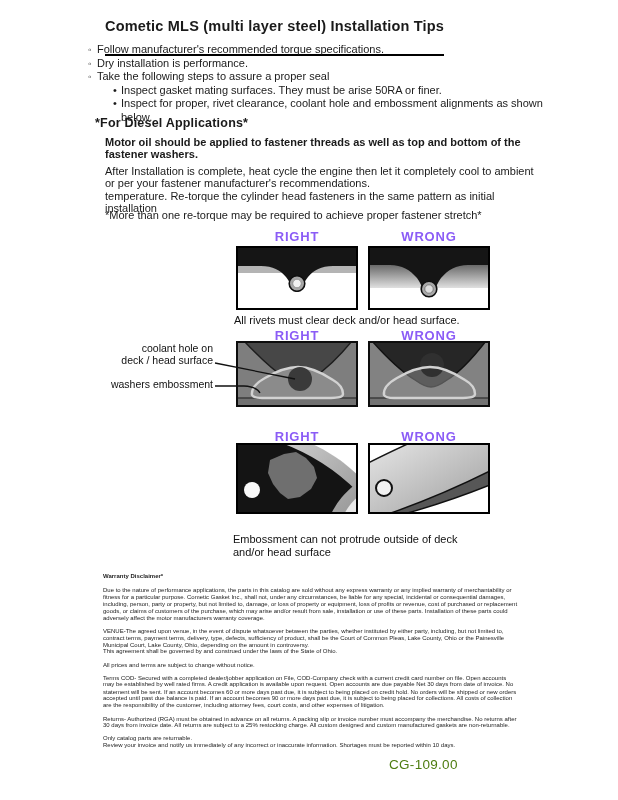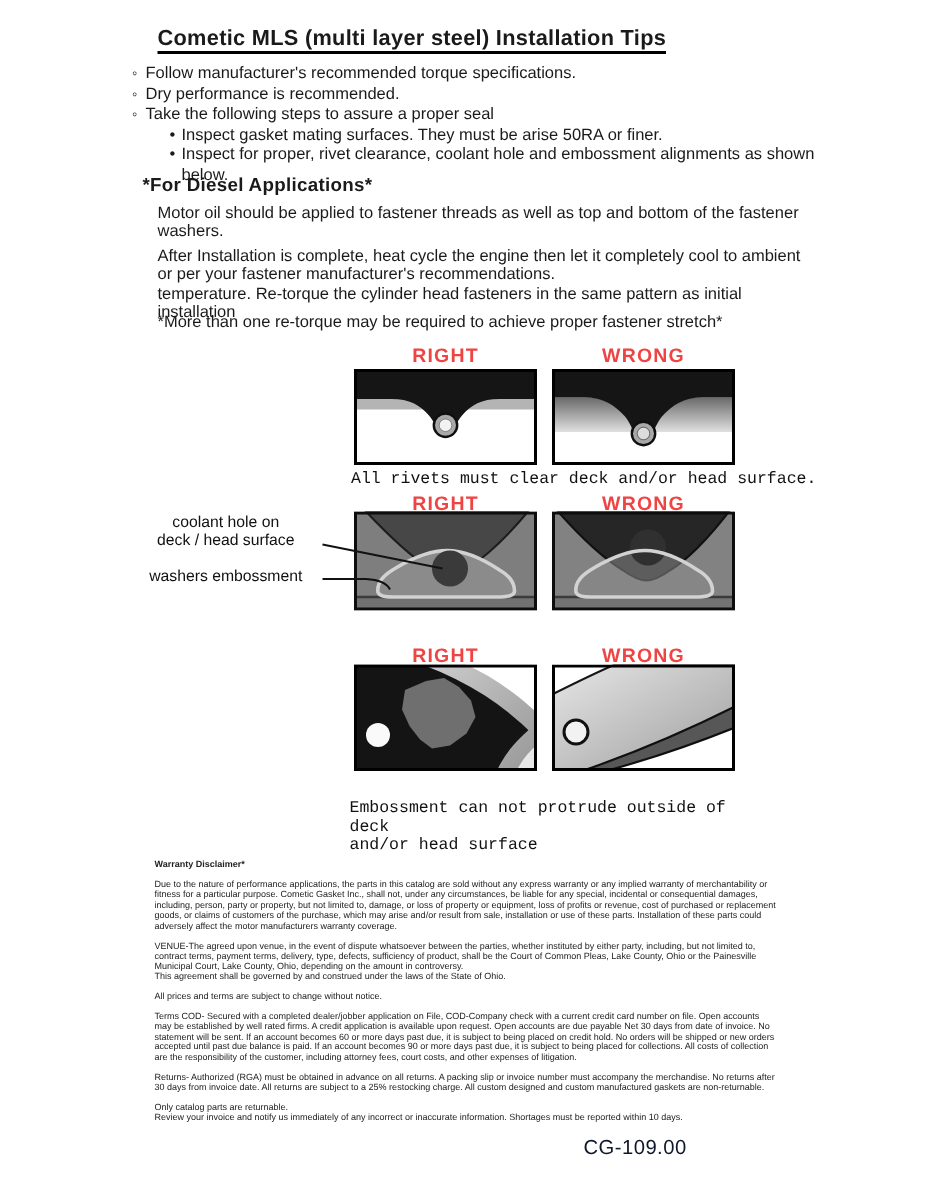--- a/index.html
+++ b/index.html
@@ -3,74 +3,74 @@
 <meta charset="utf-8">
 <style>
   html,body{margin:0;padding:0;background:#ffffff;}
   .page{
     position:relative;width:618px;height:800px;background:#ffffff;
     font-family:"Liberation Sans", sans-serif;color:#1a1a1a;overflow:hidden;
   }
   .abs{position:absolute;}
   .doc-title{
     left:105px;top:18px;font-size:14.5px;font-weight:bold;
-    border-bottom:2px solid #000;padding-bottom:0;letter-spacing:.2px;
+    border-bottom:2px solid #000;padding-bottom:20px;letter-spacing:.2px;
   }
   .bullets{left:88px;top:43px;font-size:11px;line-height:13.5px;width:460px;}
   .brow{display:flex;}
   .brow .mk{width:9px;flex:0 0 9px;font-size:10px;}
   .brow.sub{padding-left:25px;}
   .brow.sub .mk{width:8px;flex:0 0 8px;font-size:11px;}
   .diesel-head{left:95px;top:116px;font-size:12.5px;font-weight:bold;letter-spacing:.2px;}
   .para{left:105px;font-size:11px;line-height:12.3px;width:440px;}
-  .rw-label{width:122px;text-align:center;font-size:13px;font-weight:bold;letter-spacing:.8px;color:#ef4444;}
-  .fig-caption{font-size:11px;color:#111;line-height:12.5px;font-family:Liberation Mono, monospace;}
-  .fig-sidelabel{width:125px;text-align:center;font-size:10.5px;line-height:11.5px;color:#111;}
+  .rw-label{width:122px;text-align:center;font-size:13px;font-weight:bold;letter-spacing:.8px;color:#8b5cf6;}
+  .fig-caption{font-size:11px;color:#111;line-height:12.5px;}
+  .fig-sidelabel{width:125px;text-align:right;font-size:10.5px;line-height:11.5px;color:#111;}
   .panel{display:block;}
   .legal-wrap{left:103px;top:573px;width:416px;height:180px;}
   .legal{
     width:693px;transform:scale(0.6);transform-origin:0 0;
     font-size:10px;line-height:11.6px;color:#222;
   }
   .legal p{margin:0 0 10px 0;white-space:pre-line;}
   .legal .lh{font-weight:bold;margin:0 0 11px 0;}
-  .doc-code{left:389px;top:757px;font-size:13.5px;color:#0f172a;letter-spacing:.3px;}
+  .doc-code{left:389px;top:757px;font-size:13.5px;color:#4d7c0f;letter-spacing:.3px;}
 </style>
 </head>
 <body>
 
 <div class="page">
 
   <div class="abs doc-title">Cometic MLS (multi layer steel) Installation Tips</div>
 
   <div class="abs bullets">
     <div class="brow">
       <span class="mk">◦</span>
       <span>Follow manufacturer's recommended torque specifications.</span>
     </div>
     <div class="brow">
       <span class="mk">◦</span>
-      <span>Dry performance is recommended.</span>
+      <span>Dry installation is performance.</span>
     </div>
     <div class="brow">
       <span class="mk">◦</span>
       <span>Take the following steps to assure a proper seal</span>
     </div>
     <div class="brow sub">
       <span class="mk">•</span>
       <span>Inspect gasket mating surfaces.  They must be arise 50RA or finer.</span>
     </div>
     <div class="brow sub">
       <span class="mk">•</span>
       <span>Inspect for proper, rivet clearance, coolant hole and embossment alignments as shown below.</span>
     </div>
   </div>
 
   <div class="abs diesel-head">*For Diesel Applications*</div>
-  <div class="abs para" style="top:136px;">
+  <div class="abs para" style="top:136px;font-weight:bold;">
     <div>Motor oil should be applied to fastener threads as well as top and bottom of the fastener washers.</div>
   </div>
   <div class="abs para" style="top:165px;">
     <div>After Installation is complete, heat cycle the engine then let it completely cool to ambient</div>
     <div>or per your fastener manufacturer's recommendations.</div>
     <div>temperature. Re-torque the cylinder head fasteners in the same pattern as initial installation</div>
   </div>
   <div class="abs para" style="top:209px;">*More than one re-torque may be required to achieve proper fastener stretch*</div>
 
   <div class="abs rw-label" style="left:236px;top:229px;">RIGHT</div>

